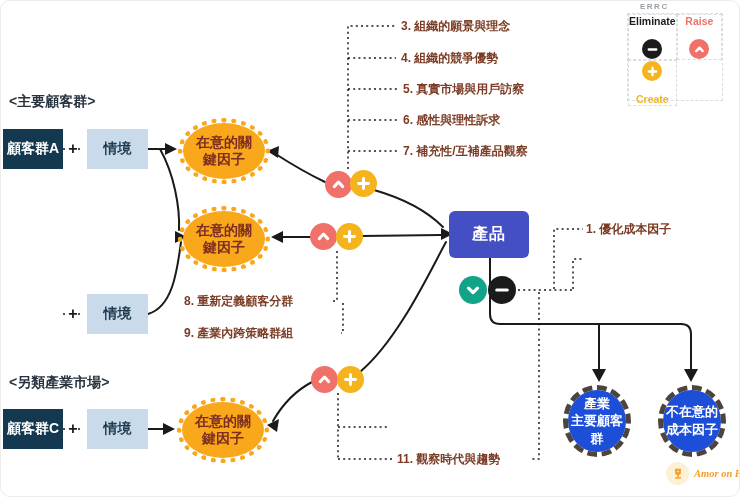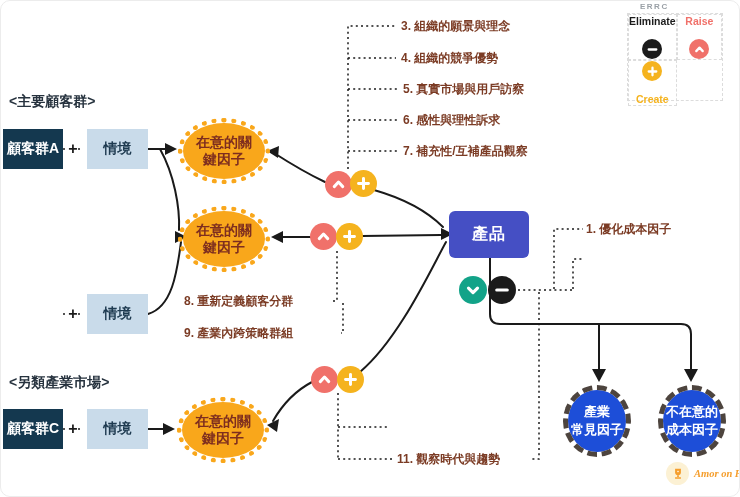--- a/index.html
+++ b/index.html
@@ -175,21 +175,21 @@
       </svg>
   </div>
   <div class="cicon d28" style="left:487px;top:275px;background:#1B1B1B">
     <svg width="18" height="18" viewBox="0 0 24 24">
         <path d="M5,12 H19" fill="none" stroke="#fff" stroke-width="4.2" stroke-linecap="round"></path>
       </svg>
   </div>
 
   <div class="burst dark" style="left:562px;top:384px">
     <span>產業</span>
-    <span>常見因子</span>
+    <span>主要顧客群</span>
   </div>
   <div class="burst dark" style="left:657px;top:384px">
     <span>不在意的</span>
     <span>成本因子</span>
   </div>
 
   <div class="note" style="left:585px;top:219px">1. 優化成本因子</div>
   <div class="note" style="left:400px;top:16px">3. 組織的願景與理念</div>
   <div class="note" style="left:400px;top:48px">4. 組織的競爭優勢</div>
   <div class="note" style="left:402px;top:79px">5. 真實市場與用戶訪察</div>

